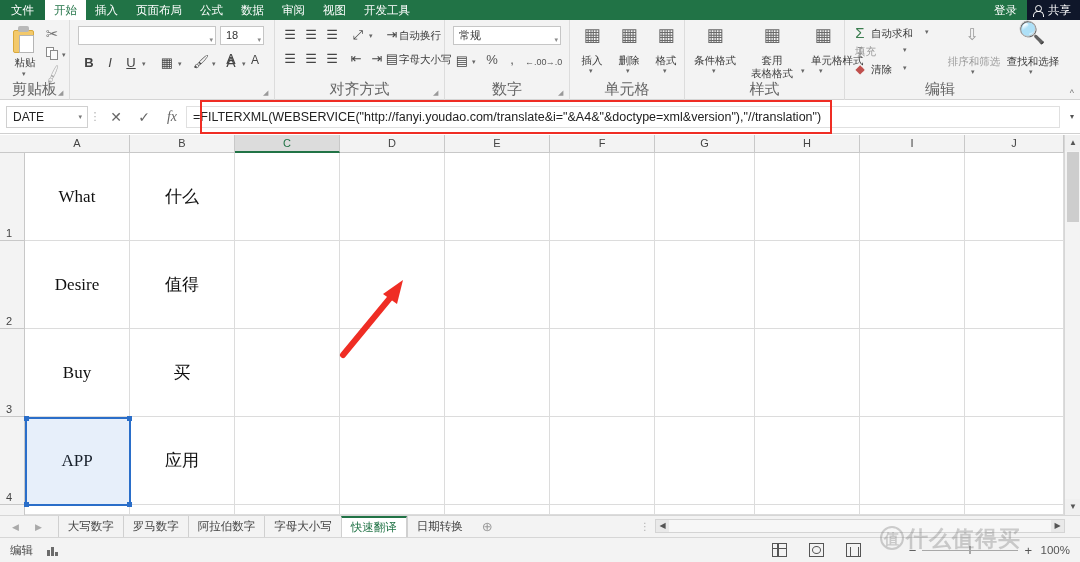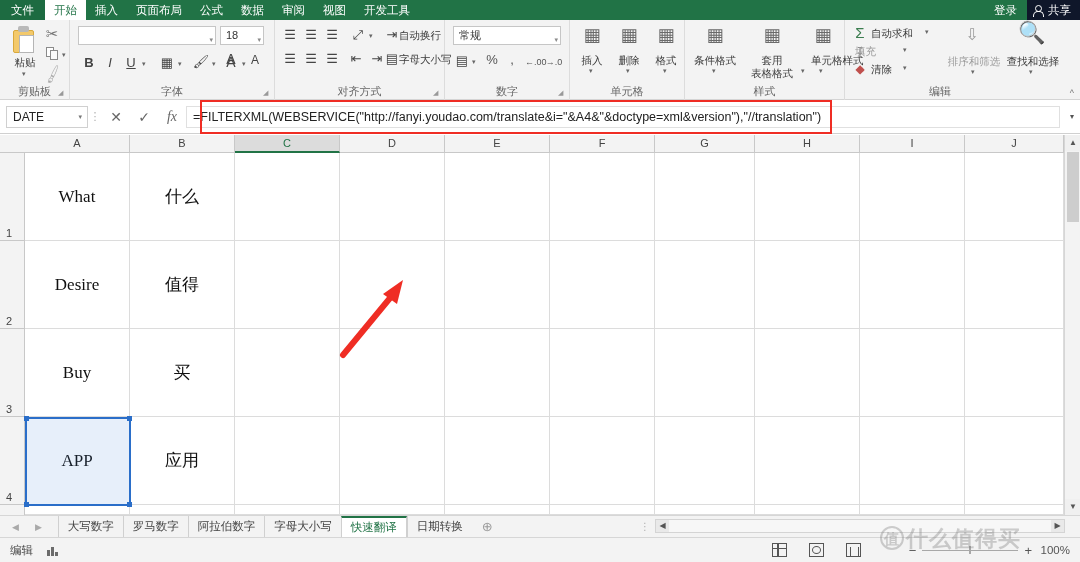--- a/index.html
+++ b/index.html
@@ -60,21 +60,21 @@
   .ribbon {
     position: absolute; top: 20px; left: 0; width: 1080px; height: 80px;
     background: #f3f3f3; border-bottom: 1px solid #d4d4d4;
   }
   .rgroup {
     position: absolute; top: 0; height: 80px;
     border-right: 1px solid #dcdcdc;
   }
   .rglabel {
     position: absolute; bottom: 1px; left: 0; width: 100%;
-    text-align: center; font-size: 11px; color: #666;
+    text-align: center; font-size: 15px; color: #666;
   }
   .dialog-launcher {
     position: absolute; bottom: 3px; right: 3px; width: 8px; height: 8px;
     color: #999; font-size: 7px; line-height: 8px;
   }
   .btn { position: absolute; cursor: default; }
   .btlabel { font-size: 10.5px; color: #3b3b3b; text-align: center; white-space: nowrap; }
   .caret { font-size: 7px; color: #666; }
   .sm-ic { font-size: 12px; color: #767676; }
 
@@ -333,21 +333,20 @@
       <div class="fbtn" style="left:10px; top:34px; font-weight:bold;">B</div>
       <div class="fbtn" style="left:31px; top:34px; font-style:italic;">I</div>
       <div class="fbtn" style="left:52px; top:34px; text-decoration:underline;">U</div>
       <div class="btn caret" style="left:72px; top:40px;">▾</div>
       <div class="fbtn" style="left:88px; top:34px;">▦</div>
       <div class="btn caret" style="left:108px; top:40px;">▾</div>
       <div class="fbtn" style="left:122px; top:33px;">🖌</div>
       <div class="btn caret" style="left:142px; top:40px;">▾</div>
       <div class="fbtn" style="left:152px; top:33px; font-size:14px;">A</div>
       <div class="btn caret" style="left:172px; top:40px;">▾</div>
-      <div class="rglabel">字体</div>
       <div class="dialog-launcher">◢</div>
     </div>
 
     <div class="rgroup" style="left:275px; width:170px;">
       <div class="fbtn sm-ic" style="left:6px; top:6px;">☰</div>
       <div class="fbtn sm-ic" style="left:27px; top:6px;">☰</div>
       <div class="fbtn sm-ic" style="left:48px; top:6px;">☰</div>
       <div class="fbtn sm-ic" style="left:74px; top:6px;">⤢</div>
       <div class="btn caret" style="left:94px; top:12px;">▾</div>
       <div class="fbtn sm-ic" style="left:108px; top:6px;">⇥</div>

